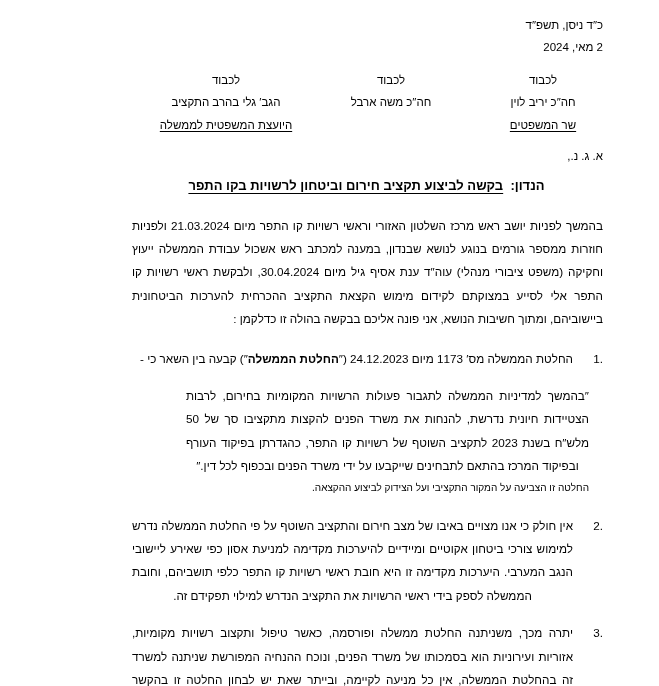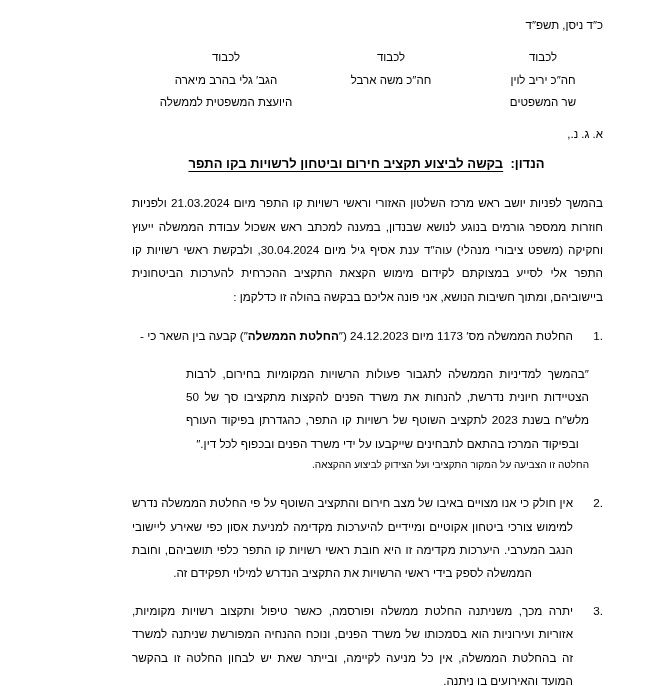--- a/index.html
+++ b/index.html
@@ -44,20 +44,21 @@
   .addressee-col {
     width: 152px;
     text-align: center;
     font-size: 11.5px;
     line-height: 1.95;
   }
   .addressee-col.wide { width: 178px; }
   .addr-honor { white-space: nowrap; }
   .addr-name  { white-space: nowrap; }
   .addr-role  {
+    text-decoration: underline;
     text-underline-offset: 2px;
     white-space: nowrap;
   }
 
   
   .salutation {
     text-align: right;
     font-size: 11.5px;
     padding-right: 16px;
     margin-bottom: 14px;
@@ -131,38 +132,39 @@
   }
   b { font-weight: bold; }
 </style>
 </head>
 <body>
 
 <div class="page">
 
   <div class="date-block">
     <div class="date-line">כ″ד ניסן, תשפ″ד</div>
+    <div class="date-line">2 מאי, 2024</div>
   </div>
 
   <div class="addressees">
 
     <div class="addressee-col">
       <div class="addr-honor">לכבוד</div>
       <div class="addr-name">חה″כ יריב לוין</div>
       <div class="addr-role">שר המשפטים</div>
     </div>
 
     <div class="addressee-col">
       <div class="addr-honor">לכבוד</div>
       <div class="addr-name">חה″כ משה ארבל</div>
     </div>
 
     <div class="addressee-col wide">
       <div class="addr-honor">לכבוד</div>
-      <div class="addr-name">הגב′ גלי בהרב מיארה</div>
+      <div class="addr-name">הגב′ גלי בהרב התקציב</div>
       <div class="addr-role">היועצת המשפטית לממשלה</div>
     </div>
 
   </div>
 
   <div class="salutation">א. ג. נ.,</div>
 
   <div class="subject">
     <span class="label">הנדון:</span>
     <span>&nbsp;</span><span class="text">בקשה לביצוע תקציב חירום וביטחון לרשויות בקו התפר</span>

